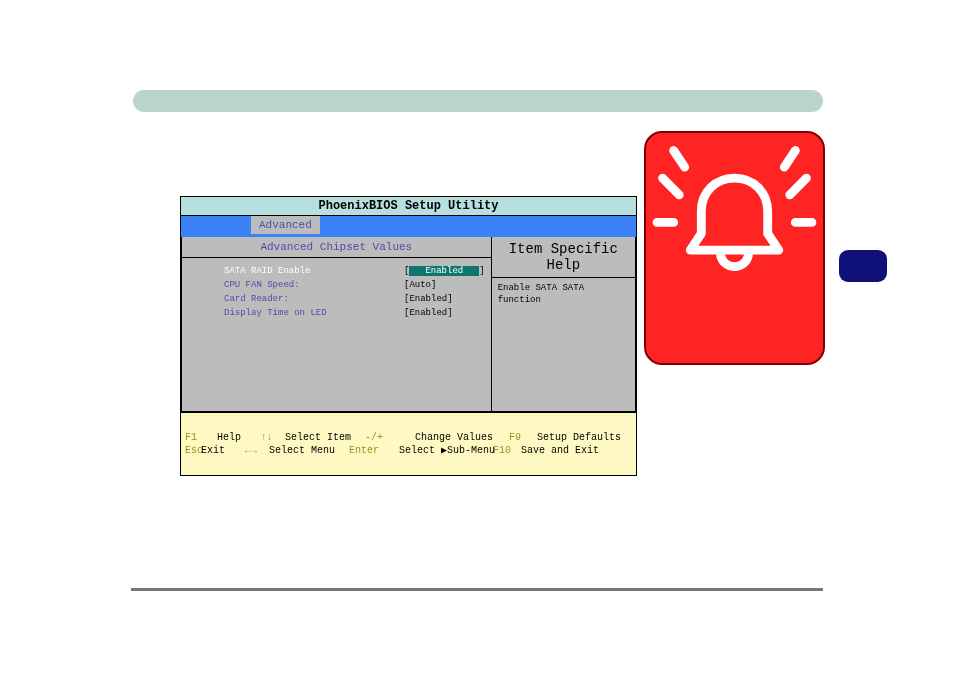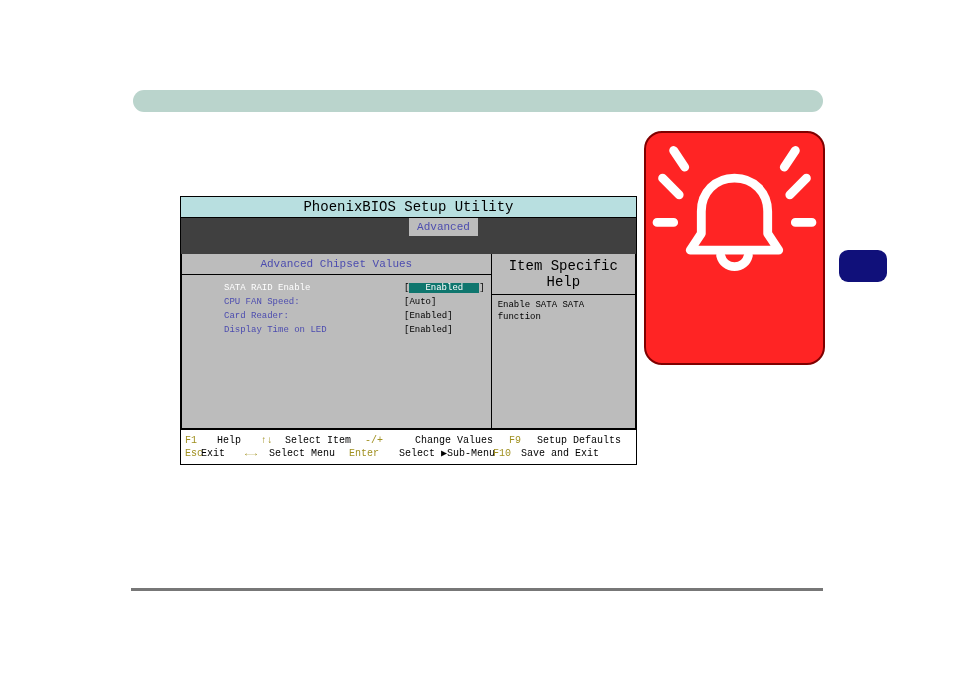--- a/index.html
+++ b/index.html
@@ -1,36 +1,36 @@
 <!DOCTYPE html>
 <html><head>
 <meta charset="utf-8">
 <style>
 html,body{margin:0;padding:0;width:954px;height:673px;background:#fff;font-family:Arial,Helvetica,sans-serif;overflow:hidden;}
 .page{position:relative;width:954px;height:673px;}
 
 .topbar{position:absolute;left:133px;top:90px;width:690px;height:22px;background:#bad4cc;border-radius:12px;}
 
 .biosbox{position:absolute;left:180px;top:196px;width:455px;border:1.5px solid #000;background:#b8dfe0;font-family:"Courier New",monospace;}
-.bios-title{font-weight:normal;font-size:14px;text-align:center;padding:2px 0;background:#b8dfe0;border-bottom:1.5px solid #000;}
-.bios-menu{background:#404040;height:36px;line-height:18px;font-size:11px;text-align:center;}
+.bios-title{font-weight:bold;font-size:12px;text-align:center;padding:2px 0;background:#b8dfe0;border-bottom:1.5px solid #000;}
+.bios-menu{background:#3b82f6;height:21px;line-height:18px;font-size:11px;}
 .bios-tab{display:inline-block;background:#bcbcbc;color:#4c4caf;padding:0 8px;height:18px;line-height:18px;margin-left:70px;}
 .bios-body{display:flex;height:175px;}
 .bios-left{flex:0 0 300px;border:1.5px solid #000;border-top:none;background:#bcbcbc;position:relative;}
 .bios-right{flex:1;border:1.5px solid #000;border-top:none;border-left:none;background:#bcbcbc;}
 .bios-subhead-l{color:#4c4caf;text-align:center;font-size:11px;padding:4px 0;border-bottom:1.5px solid #000;}
 .bios-subhead-r{color:#000;text-align:center;font-size:14px;padding:4px 0;border-bottom:1.5px solid #000;}
 .opt-row{display:flex;font-size:9px;padding:0 6px;line-height:14px;}
 .opt-label{flex:0 0 180px;margin-left:36px;}
 .opt-val{flex:1;}
 .opt-sel{background:#0f766e;color:#fff;padding:0 16px;}
 .blue{color:#4c4caf;}
 .white{color:#fff;}
 .help-txt{font-size:9px;color:#000;padding:4px 6px;line-height:12px;}
-.bios-footer{background:#ffffff;font-size:10px;border-top:1.5px solid #000;padding:4px 4px;line-height:13px;}
+.bios-footer{background:#fef9c3;font-size:10px;border-top:1.5px solid #000;padding:18px 4px;line-height:13px;}
 .fr{display:flex;gap:0;}
 .fc{display:inline-block;white-space:pre;}
 .yellow{color:#a09020;}
 
 .warnbox{position:absolute;left:644px;top:131px;width:177px;height:230px;background:#ff2424;border:2.5px solid #7f0000;border-radius:18px;}
 .warn-iconwrap{text-align:center;margin-top:12px;}
 
 .sidebtn{position:absolute;left:839px;top:250px;width:48px;height:32px;background:#10107a;border-radius:9px;}
 
 .rule{position:absolute;left:131px;top:588px;width:692px;height:3px;background:#777;}

